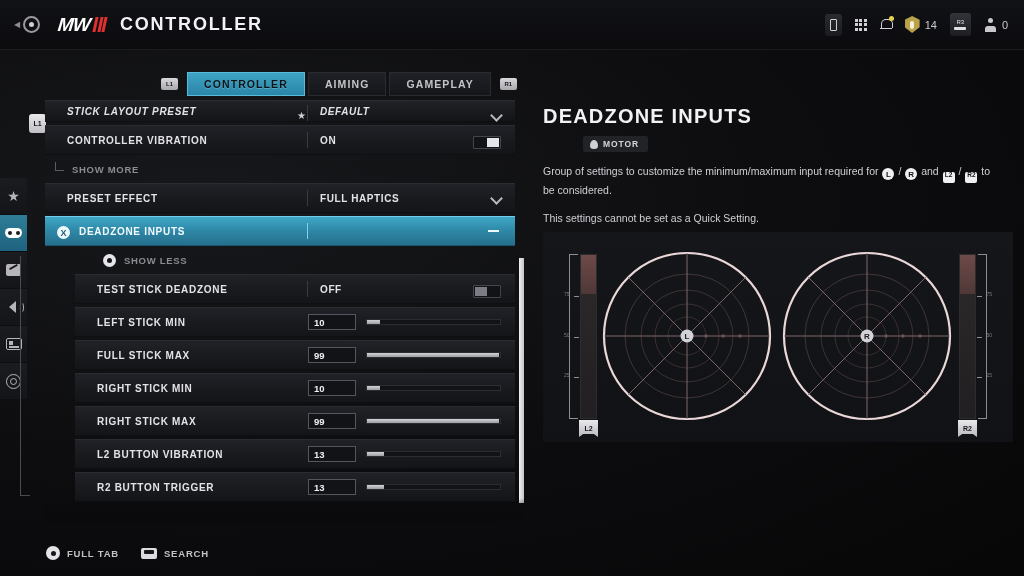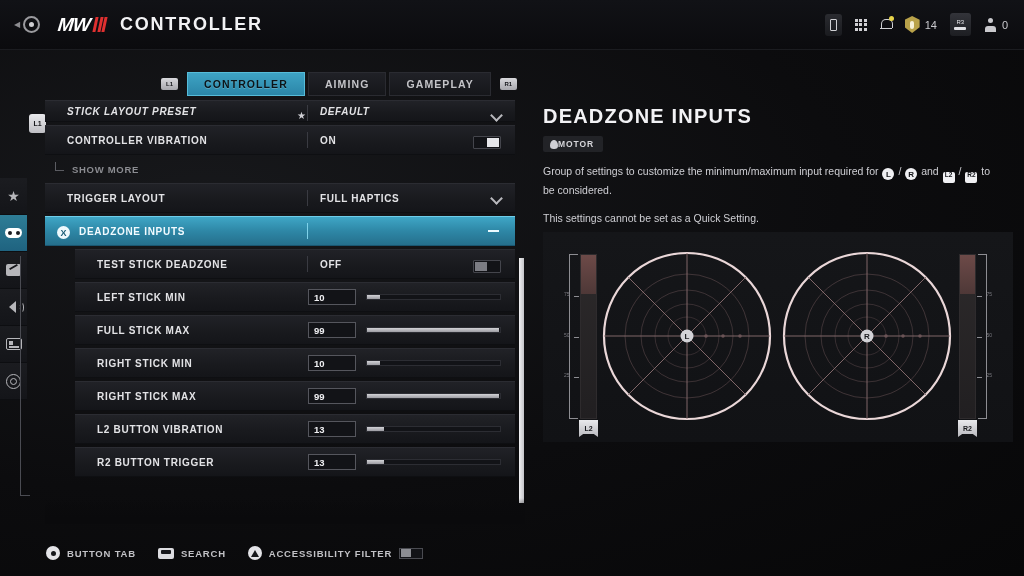--- a/index.html
+++ b/index.html
@@ -284,25 +284,25 @@
   
   .detail {
     position: absolute; left: 543px; top: 105px;
     width: 470px;
   }
   .detail-title {
     font-size: 20px; font-weight: bold; letter-spacing: 1.2px; color: #f2f2f5;
     font-style: normal;
   }
   .badge {
-    display: inline-flex; align-items: center; 
+    display: inline-flex; align-items: center; gap: 5px;
     margin-top: 8px;
     padding: 3px 9px 3px 7px;
     background: #222327; border-radius: 2px;
-    font-size: 8.5px; font-weight: bold; letter-spacing: .9px; color: #d6d6da;
+    font-size: 8.5px; font-weight: bold; letter-spacing: .9px; color: #d6d6da; margin-left: 40px;
   }
   .badge .flame {
     width: 8px; height: 9px; background: #cfcfd4;
     border-radius: 50% 50% 50% 50% / 70% 70% 40% 40%;
     transform: rotate(0deg);
   }
   .desc {
     margin-top: 11px;
     font-size: 10.5px; line-height: 15px; color: #cfcfd4;
     max-width: 455px;
@@ -511,34 +511,40 @@
           <i class="knob"></i>
         </span>
     </div>
 
     <div class="sub-link">
       <span class="elbow"></span>
       <span>SHOW MORE</span>
     </div>
 
     <div class="row">
-      <div class="r-label">TRIGGER LAYOUT</div>
+      <div class="r-label">PRESET EFFECT</div>
       <div class="r-sep"></div>
       <div class="r-value">FULL HAPTICS</div>
       <span class="chev"></span>
     </div>
 
     <div class="row selected">
       <span class="x-badge">X</span>
       <div class="r-label">DEADZONE INPUTS</div>
       <div class="r-sep"></div>
       <div class="r-value"></div>
       <span class="minus"></span>
     </div>
 
+    <div class="sub-link" style="margin-left:58px;">
+      <span class="r3ic">
+          <i></i>
+        </span>
+      <span>SHOW LESS</span>
+    </div>
 
     <div class="row indent">
       <div class="r-label" style="width:232px">TEST STICK DEADZONE</div>
       <div class="r-sep"></div>
       <div class="r-value">OFF</div>
       <span class="toggle off">
           <i class="knob"></i>
         </span>
     </div>
 
@@ -685,30 +691,21 @@
       <div class="trig-key">R2</div>
     </div>
 
   </div>
 
   <div class="bottombar">
     <div class="bb-item">
       <span class="bb-circ">
           <i></i>
         </span>
-      <span>BUTTON TAB</span>
+      <span>FULL TAB</span>
     </div>
     <div class="bb-item">
       <span class="bb-touch"></span>
       <span>SEARCH</span>
     </div>
-    <div class="bb-item">
-      <span class="bb-tri">
-          <i></i>
-        </span>
-      <span>ACCESSIBILITY FILTER</span>
-      <span class="bb-toggle">
-          <i></i>
-        </span>
-    </div>
   </div>
 
 </div>
 
 </body></html>

